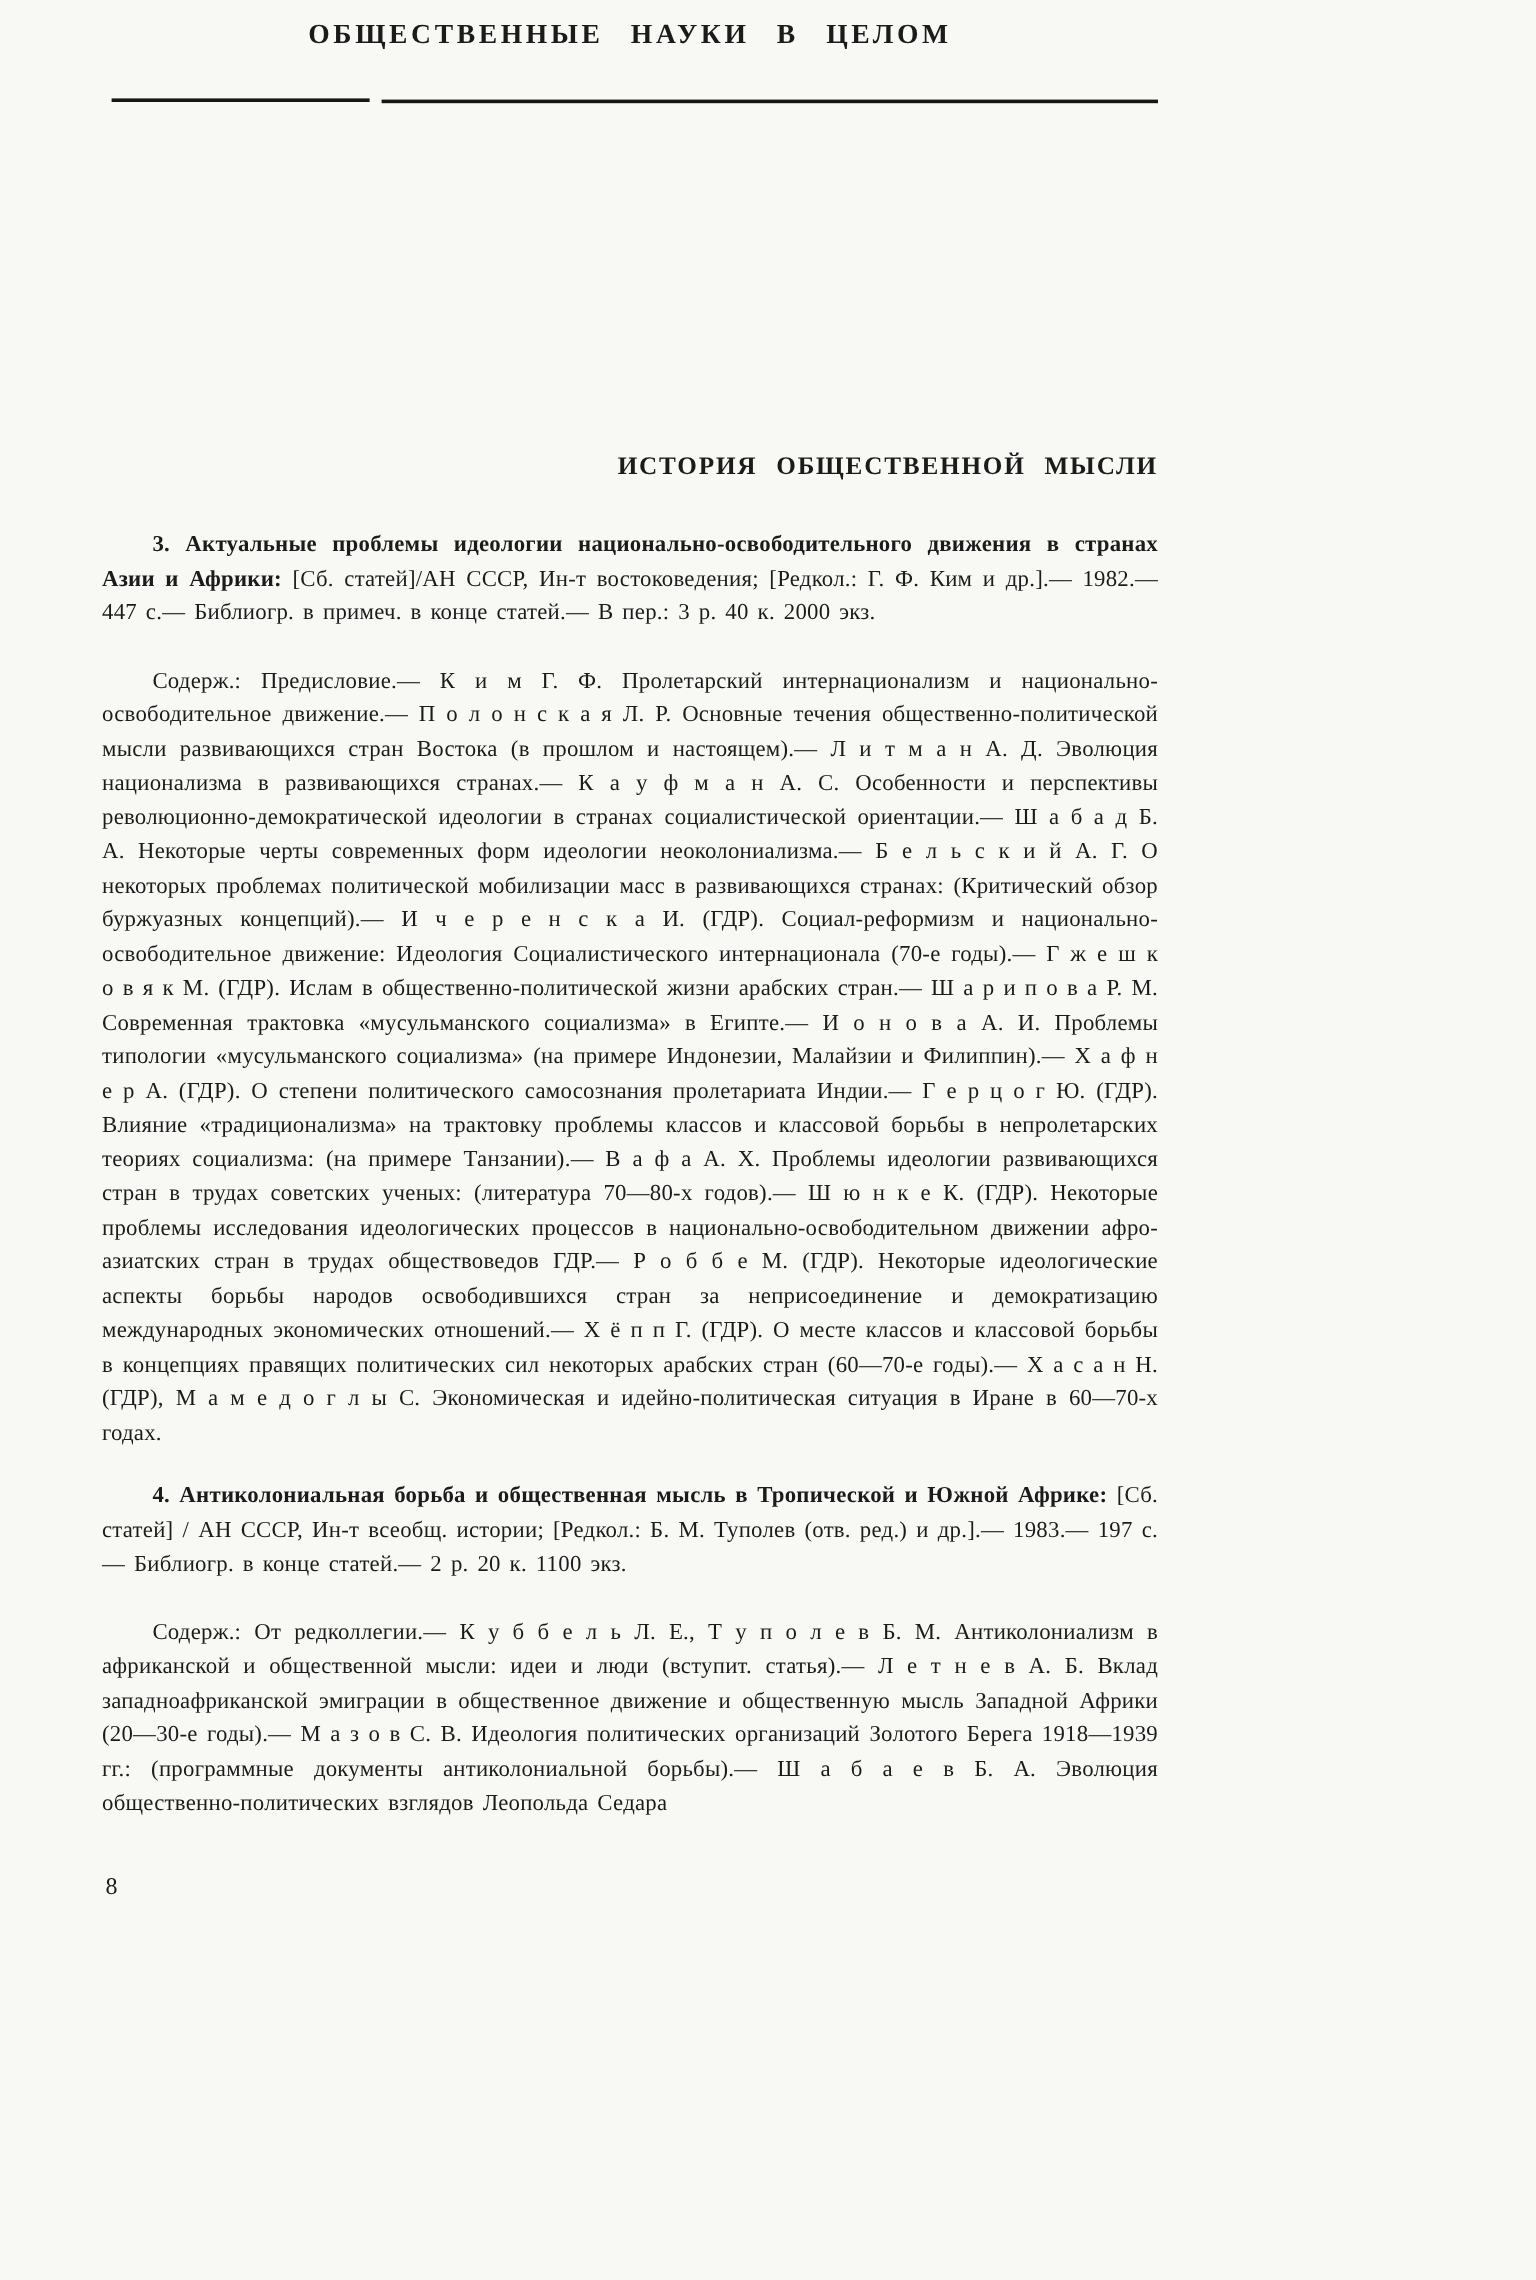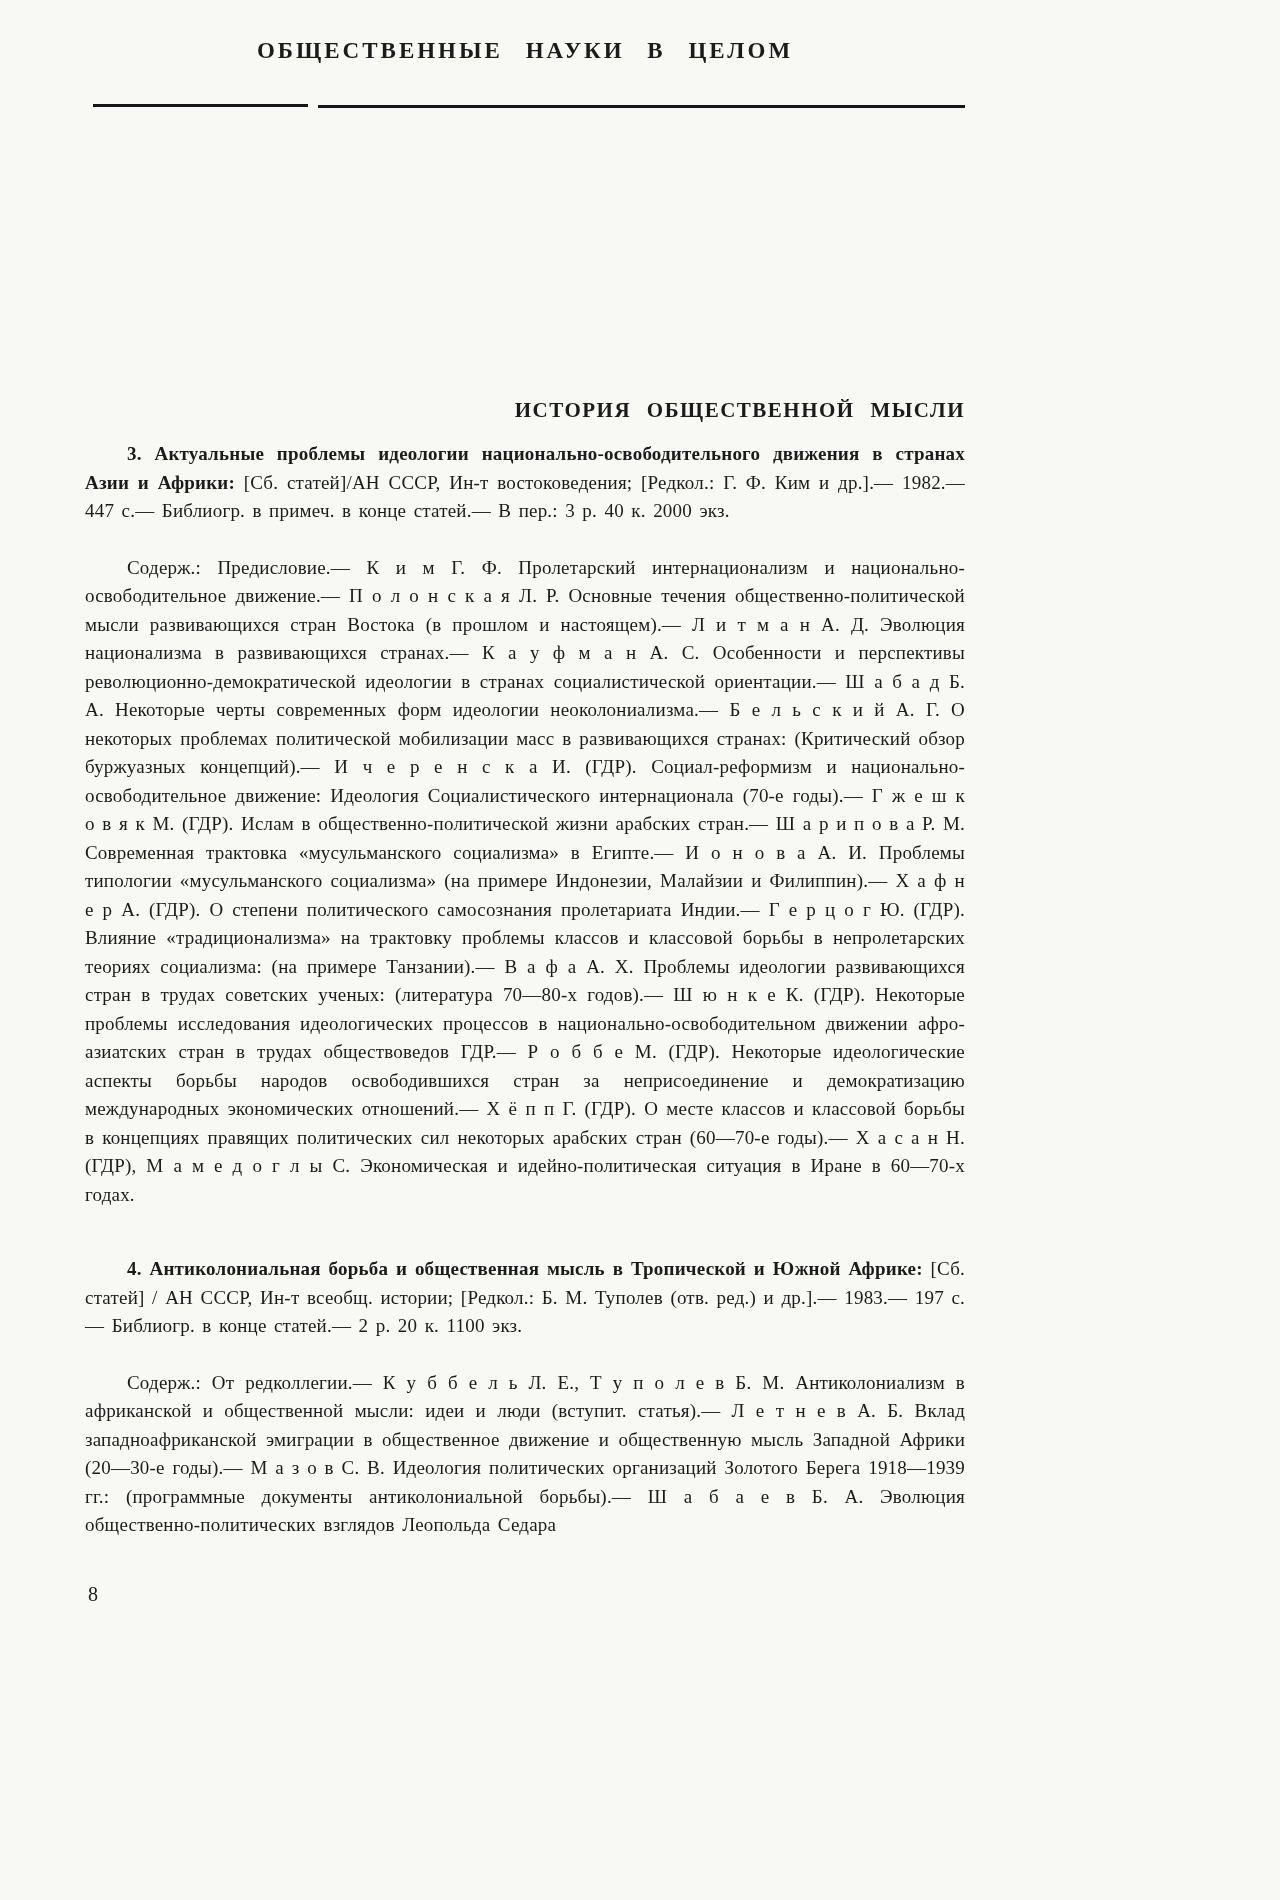--- a/index.html
+++ b/index.html
@@ -15,21 +15,21 @@
     overflow: hidden;
     color: #1b1b1b;
     font-family: "Liberation Serif", "DejaVu Serif", serif;
   }
   .column {
     margin-left: 85px;
     width: 880px;
   }
   .page-header {
     margin: 0;
-    padding-top: 36px;
+    padding-top: 14px;
     text-align: center;
     font-size: 23px;
     font-weight: bold;
     letter-spacing: 3px;
     word-spacing: 14px;
     line-height: 30px;
   }
   .header-divider {
     margin-top: 38px;
     position: relative;
@@ -59,23 +59,23 @@
   }
   .entry-heading, .entry-contents {
     margin: 0;
     font-size: 19px;
     line-height: 28.5px;
     letter-spacing: 0.2px;
     word-spacing: 2.5px;
     text-align: justify;
     text-indent: 42px;
   }
-  .entry-first { margin-top: 16px; }
+  .entry-first { margin-top: 38px; }
   .entry-contents { margin-top: 28px; }
-  .entry-second { margin-top: 46px; }
+  .entry-second { margin-top: 24px; }
   .page-number {
     margin-top: 42px;
     margin-left: 88px;
     font-size: 20px;
     line-height: 24px;
   }
 </style>
 </head>
 <body>
 

